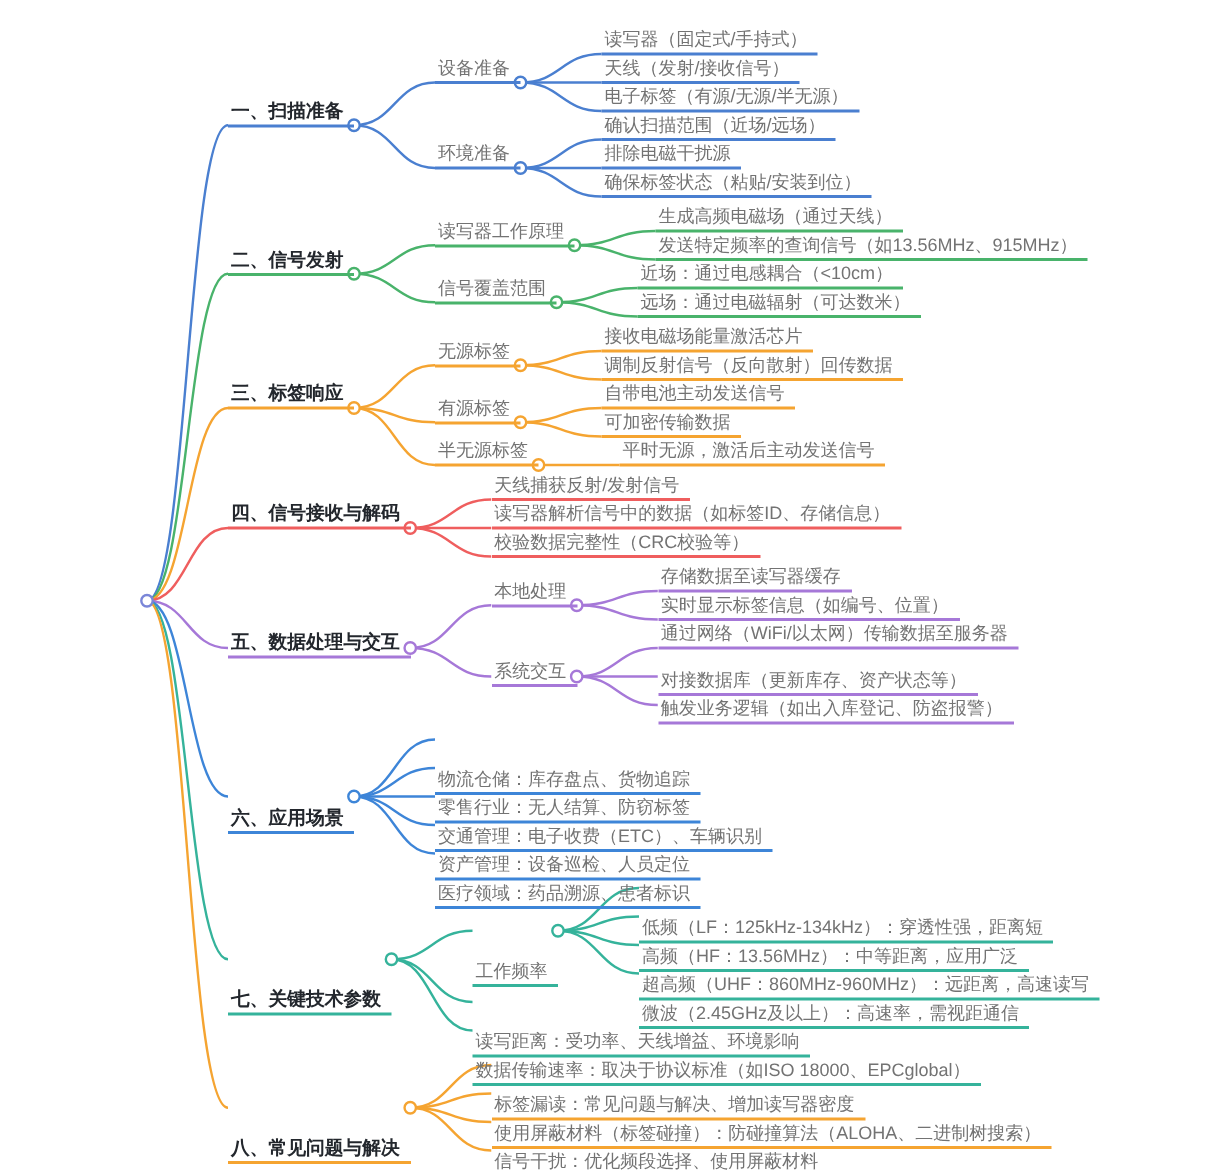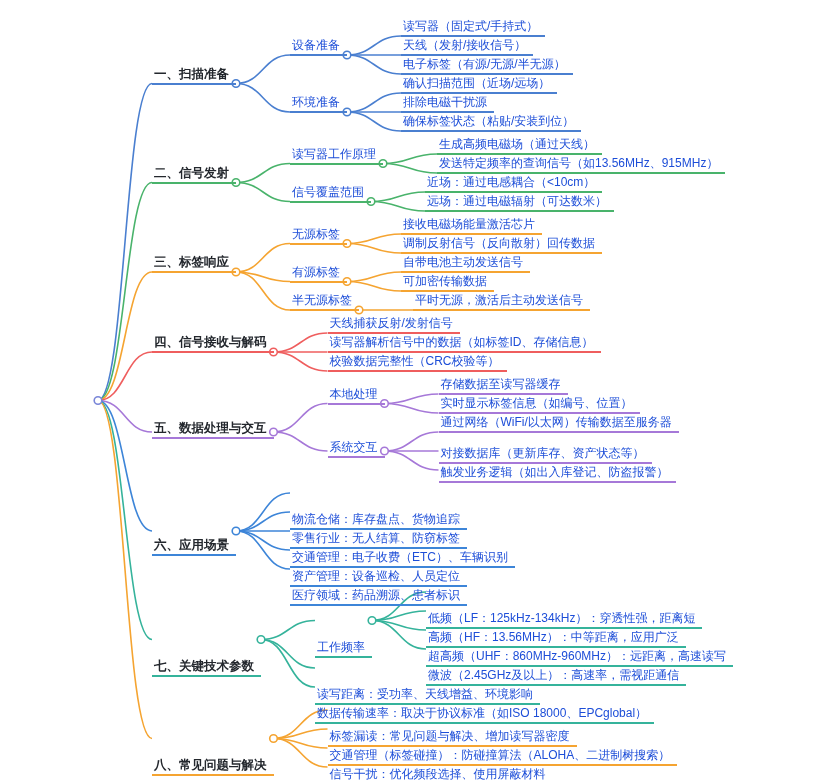--- a/index.html
+++ b/index.html
@@ -12,21 +12,21 @@
   #links { position: absolute; left: 0; top: 0; pointer-events: none; }
   #tree { position: absolute; top: 16px; left: 88px; }
   .node { display: flex; flex-direction: row; align-items: center; }
   .children { display: flex; flex-direction: column; justify-content: center; margin-left: 54px; }
   .label {
     white-space: nowrap;
     font-size: 12px;
     line-height: 15px;
     padding: 1px 7px 1px 2px;
     border-bottom: 2px solid transparent;
-    color: #1d4ed8;
+    color: #737373;
     cursor: pointer;
   }
   .branch-label { font-weight: bold; font-size: 12.5px; color: #23272d; }
   .root-label { width: 10px; height: 17px; padding: 0; cursor: default; }
   .depth-1 { margin: 2px 0; }
 </style>
 </head>
 <body>
 
 <div id="mindmap">
@@ -298,21 +298,21 @@
               </div>
             </div>
           </div>
           <div class="node depth-1">
             <div class="label branch-label" style="border-bottom-color: rgb(245, 164, 49);">八、常见问题与解决</div>
             <div class="children">
               <div class="node depth-2">
                 <div class="label" style="border-bottom-color: rgb(245, 164, 49);">标签漏读：常见问题与解决、增加读写器密度</div>
               </div>
               <div class="node depth-2">
-                <div class="label" style="border-bottom-color: rgb(245, 164, 49);">交通管理（标签碰撞）：防碰撞算法（ALOHA、二进制树搜索）</div>
+                <div class="label" style="border-bottom-color: rgb(245, 164, 49);">使用屏蔽材料（标签碰撞）：防碰撞算法（ALOHA、二进制树搜索）</div>
               </div>
               <div class="node depth-2">
                 <div class="label" style="border-bottom-color: rgb(245, 164, 49);">信号干扰：优化频段选择、使用屏蔽材料</div>
               </div>
               <div class="node depth-2">
                 <div class="label" style="border-bottom-color: rgb(245, 164, 49);">标签损坏：定期检查标签物理状态</div>
               </div>
             </div>
           </div>
         </div>

